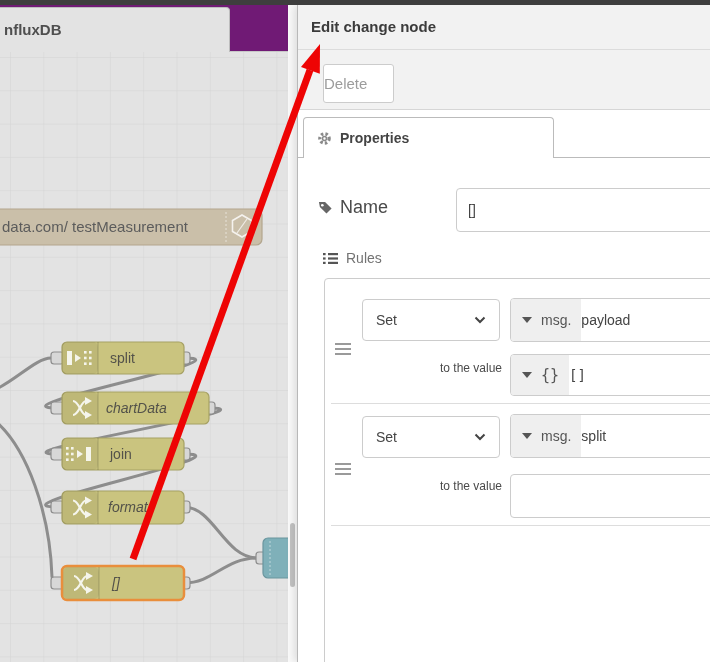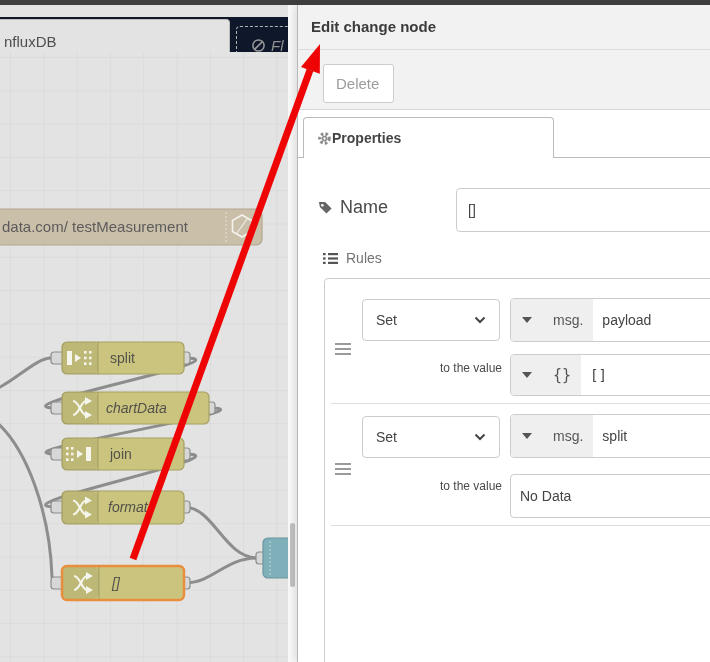--- a/index.html
+++ b/index.html
@@ -5,21 +5,21 @@
   * { margin:0; padding:0; box-sizing:border-box; }
   html,body { width:710px; height:662px; }
   body { font-family:"Liberation Sans", sans-serif; background:#fff; position:relative; overflow:hidden; }
 
   #screen { position:absolute; left:0; top:0; width:710px; height:662px; overflow:hidden; background:#e3e3e3; }
 
   
   .topbar { position:absolute; left:0; top:0; width:710px; height:5px; background:#3e3e3e; z-index:30; }
 
   
-  .tabbar { position:absolute; left:0; top:17px; width:297px; height:47px; background:#0f172a; border-bottom:1px solid #c8c8c8; z-index:1; }
+  .tabbar { position:absolute; left:0; top:5px; width:297px; height:47px; background:#701a75; border-bottom:1px solid #c8c8c8; z-index:1;font-weight:bold; }
   .tab-active { position:absolute; left:-22px; top:2px; width:252px; height:46px; background:#e3e3e3;
                 border:1px solid #bdbdbd; border-bottom:none; border-radius:4px 4px 0 0;
                 font-size:15px; color:#4f4f4f; line-height:44px; padding-left:25px; }
   .tab-disabled { position:absolute; left:236px; top:9px; width:70px; height:39px;
                   border:1px dashed #b3b3b3; border-radius:4px 4px 0 0;
                   color:#8f8f8f; font-size:15px; font-style:italic; line-height:37px; padding-left:14px;
                   display:flex; align-items:center; gap:5px; }
 
   
   .canvas { position:absolute; left:0; top:52px; width:288px; height:610px; z-index:1; }
@@ -28,72 +28,65 @@
   .vscroll { position:absolute; left:288px; top:5px; width:9px; height:657px; background:#fafafa; z-index:6; }
   .vscroll-thumb { position:absolute; left:1.5px; top:518px; width:5px; height:64px; background:#c3c3c3; border-radius:3px; }
 
   
   .tray { position:absolute; left:297px; top:5px; width:413px; height:657px; background:#fff;
           border-left:1px solid #b8b8b8; box-shadow:-3px 0 8px rgba(0,0,0,.12); z-index:10; overflow:hidden; }
   .tray-header { position:absolute; left:0; top:0; width:100%; height:45px; background:#f2f2f2; border-bottom:1px solid #dcdcdc; }
   .tray-title { position:absolute; left:13px; top:13px; font-size:15px; font-weight:bold; color:#3b3b3b;text-align:center; }
   .tray-toolbar { position:absolute; left:0; top:45px; width:100%; height:60px; background:#f2f2f2; border-bottom:1px solid #d6d6d6; }
   .btn-delete { position:absolute; left:25px; top:14px; width:71px; height:39px; background:#fff;
-                border:1px solid #ccc; border-radius:3px; color:#9c9c9c; font-size:15px; text-align:left; padding-left:12px;
+                border:1px solid #ccc; border-radius:3px; color:#9c9c9c; font-size:15px; text-align:left; 
                 font-family:"Liberation Sans", sans-serif; }
 
   .tabstrip-line { position:absolute; left:0; top:152px; width:100%; height:0; border-bottom:1px solid #bbb; }
   .tab-props { position:absolute; left:5px; top:112px; width:251px; height:41px; background:#fff;
                border:1px solid #bbb; border-bottom:none; border-radius:4px 4px 0 0;
-               display:flex; align-items:center; padding-left:13px;
+               display:flex; align-items:center; gap:8px; padding-left:13px;
                font-size:14px; font-weight:bold; color:#444; z-index:2; }
 
   .name-row-label { position:absolute; left:20px; top:192px; display:flex; align-items:center; gap:7px; font-size:18px; color:#4a4a4a; }
   .name-input { position:absolute; left:158px; top:183px; width:285px; height:44px; border:1px solid #ccc; border-radius:4px;
                 font-size:14px; color:#444; padding-left:11px; font-family:"Liberation Sans", sans-serif; background:#fff; }
 
   .rules-label { position:absolute; left:25px; top:245px; display:flex; align-items:center; gap:8px; font-size:14px; color:#737373; }
   .rules-box { position:absolute; left:26px; top:273px; width:430px; height:420px; border:1px solid #ccc; border-radius:4px; background:#fff; overflow:hidden; }
 
   .drag-handle { position:absolute; width:16px; height:12px; }
   .drag-handle i { display:block; height:2px; background:#9a9a9a; margin-bottom:3px; }
 
   .sel { position:absolute; width:138px; height:42px; border:1px solid #ccc; border-radius:4px; background:#fff;
          display:flex; align-items:center; justify-content:space-between; padding:10px 13px; font-size:14px; color:#444; }
 
   .tinput { position:absolute; width:310px; height:44px; border:1px solid #ccc; border-radius:4px; background:#fff;
             display:flex; align-items:stretch; overflow:hidden; }
-  .tinput .prefix { background:#efefef; display:flex; align-items:center; gap:21px; padding:0 10px 0 11px; color:#555; font-size:14px; }
-  .tinput .val { display:flex; align-items:center; padding-left:9px; font-size:14px; color:#444; }
+  .tinput .prefix { background:#efefef; display:flex; align-items:center; gap:9px; padding:0 10px 0 11px; color:#555; font-size:14px; }
+  .tinput .val { display:flex; align-items:center; font-size:14px; color:#444; }
   .caret { width:0; height:0; border-left:5px solid transparent; border-right:5px solid transparent; border-top:6px solid #555; }
   .brace { font-family:"DejaVu Sans Mono", monospace; font-size:15px; color:#555; }
   .az { font-size:14px; color:#555; } .az sub { font-size:10px; }
   .val-blue { color:#5f7da0; font-family:"DejaVu Sans Mono", monospace; }
 
   .to-value { position:absolute; width:140px; text-align:right; font-size:12px; color:#4a4a4a; }
   .rule-sep { position:absolute; left:6px; right:0; height:0; border-top:1px solid #ddd; }
 
   
   .arrow-overlay { position:absolute; left:0; top:0; width:710px; height:662px; z-index:50; pointer-events:none; }
 </style>
 </head>
 <body>
 
 <div id="screen">
 
   <div class="tabbar">
     <div class="tab-active">
       <span>nfluxDB</span>
-    </div>
-    <div class="tab-disabled">
-      <svg width="15" height="15" viewBox="0 0 15 15">
-        <circle cx="7.5" cy="7.5" r="5.6" fill="none" stroke="#999" stroke-width="1.5"></circle>
-        <line x1="3.6" y1="11.4" x2="11.4" y2="3.6" stroke="#999" stroke-width="1.5"></line>
-      </svg>
-      <span>Fl</span>
     </div>
   </div>
 
   <svg class="canvas" viewBox="0 52 288 610">
     <defs>
       <pattern id="grid" width="33.3" height="33.3" patternUnits="userSpaceOnUse" patternTransform="translate(10,23.7)">
         <path d="M33.3,0 L0,0 0,33.3" fill="none" stroke="#d3d3d3" stroke-width="1"></path>
       </pattern>
       <g id="icon-change">
         <path d="M7,23 C13,23 15,9 20,9" stroke="#f5f5ec" stroke-width="2.2" fill="none"></path>
@@ -290,21 +283,20 @@
       </div>
       <div class="tinput" style="left:185px; top:135px;">
         <span class="prefix">
           <span class="caret"></span>
           <span>msg.</span>
         </span>
         <span class="val">split</span>
       </div>
       <div class="to-value" style="left:37px; top:200px;">to the value</div>
       <div class="tinput" style="left:185px; top:195px;">
-        <span class="val">No Data</span>
       </div>
 
       <div class="rule-sep" style="top:246px;"></div>
     </div>
   </div>
 
   <div class="topbar"></div>
 
   <svg class="arrow-overlay">
     <line x1="133" y1="559" x2="310" y2="70" stroke="#ee0404" stroke-width="7"></line>

